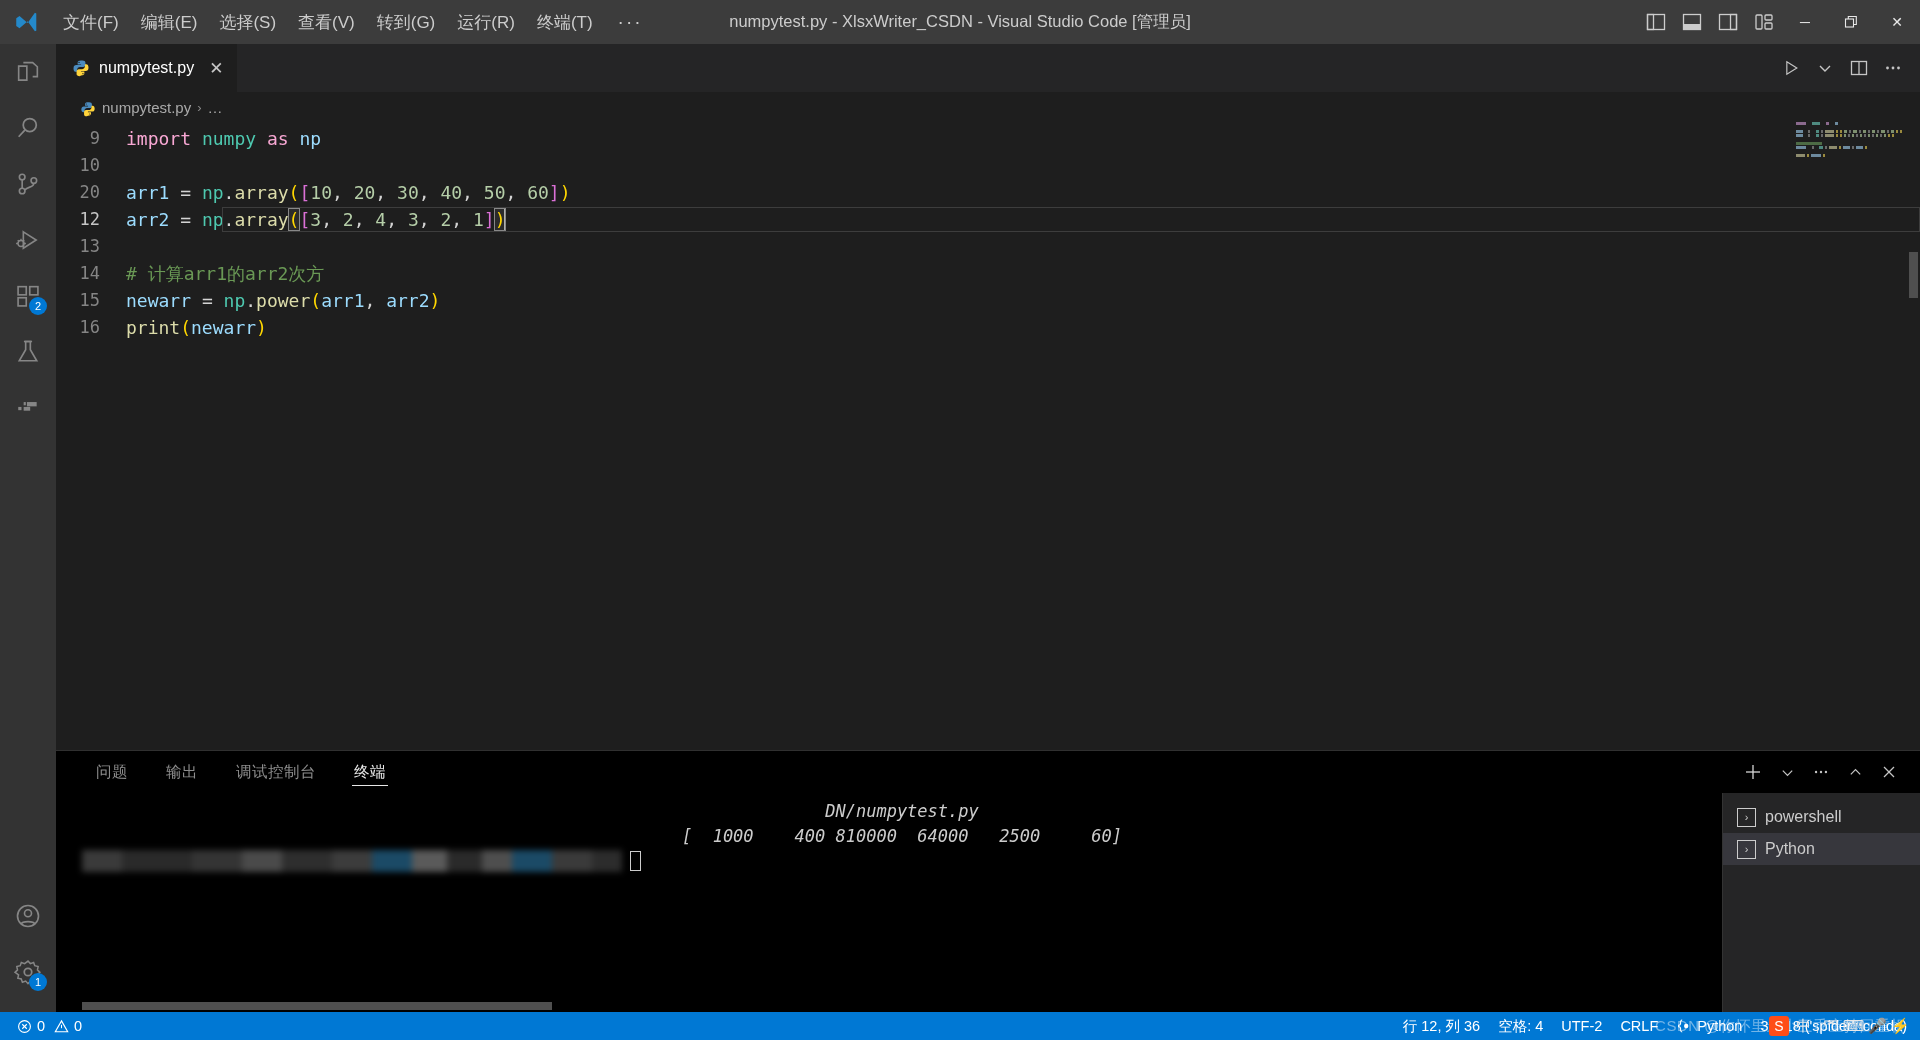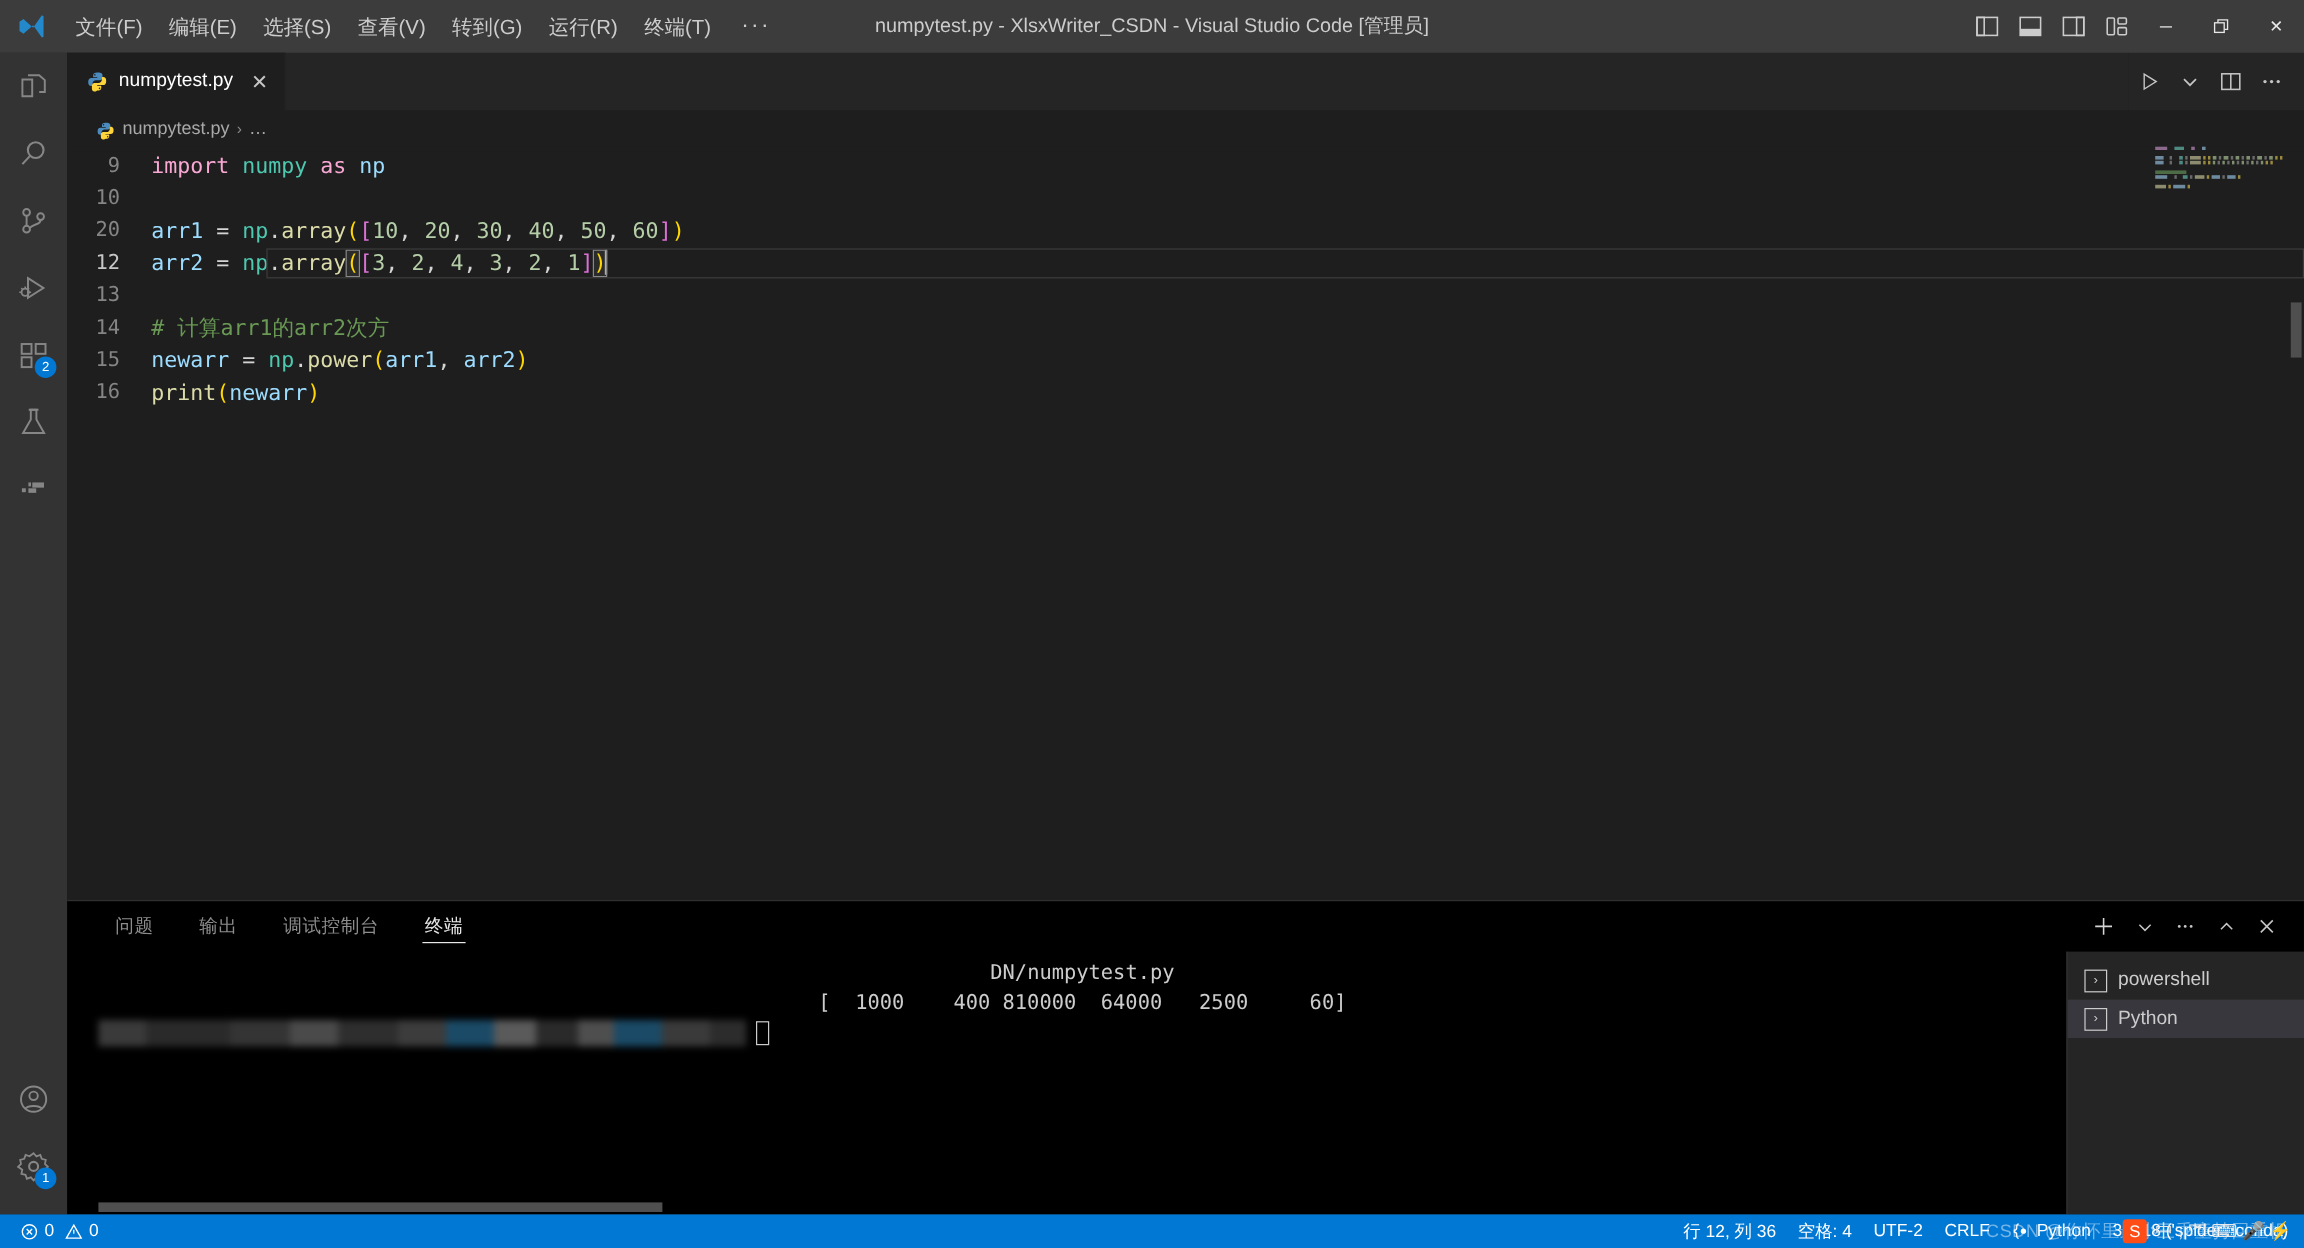--- a/index.html
+++ b/index.html
@@ -130,21 +130,21 @@
   }
   .panel-actions { margin-left: auto; display: flex; align-items: center; padding-right: 14px; }
   .pa-btn { width: 34px; height: 42px; display: flex; align-items: center; justify-content: center; color: #c5c5c5; }
 
   .panel-body { flex: 1 1 auto; display: flex; min-height: 0; }
   .terminal {
     flex: 1 1 auto; position: relative; overflow: hidden;
     font-family: "DejaVu Sans Mono", monospace; font-size: 17px; line-height: 25px;
     color: #cccccc; padding: 6px 0 0 26px;
   }
-  .term-line { white-space: pre; height: 25px; }
+  .term-line { white-space: pre; height: 25px; font-style: italic; }
   .blurred-line {
     position: relative; height: 22px; width: 540px; margin-top: 1px;
     filter: blur(3px);
     background: linear-gradient(90deg,
       #3a3a3a 0 40px, #2a2a2a 40px 110px, #343434 110px 160px,
       #4a4a4a 160px 200px, #2e2e2e 200px 250px, #3c3c3c 250px 290px,
       #1b4a66 290px 330px, #5a5a5a 330px 365px, #2a2a2a 365px 400px,
       #4e4e4e 400px 430px, #1b4a66 430px 470px, #3a3a3a 470px 510px, #2c2c2c 510px 540px);
   }
   .term-cursor-box {

